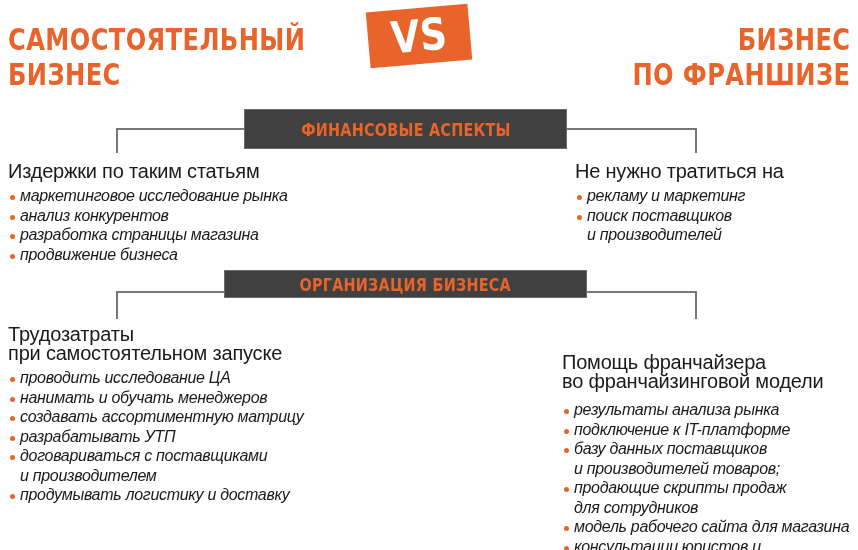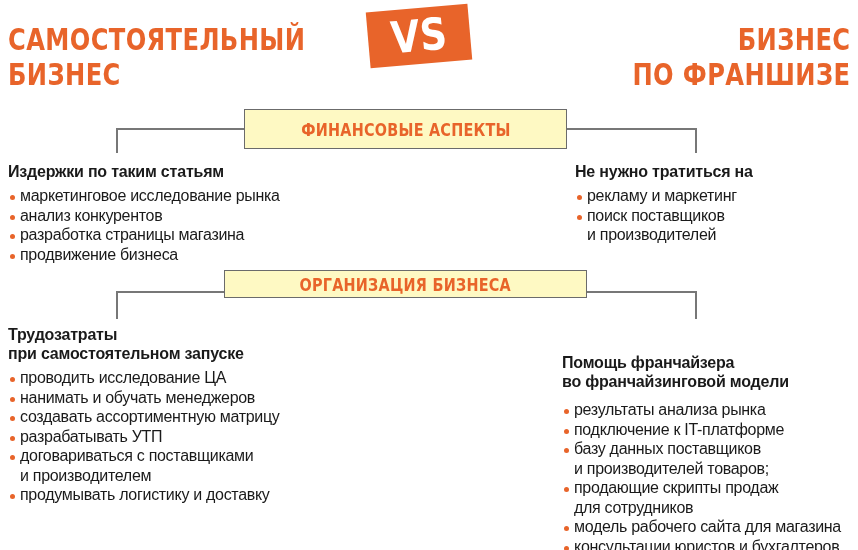--- a/index.html
+++ b/index.html
@@ -17,37 +17,37 @@
     .vs-badge {
       position: absolute; left: 368px; top: 8px; width: 102px; height: 56px;
       background: #e8642a; transform: rotate(-5deg);
       display: flex; align-items: center; justify-content: center;
     }
     .vs-badge span {
       color: #fff; font-family: "DejaVu Sans", sans-serif; font-weight: bold;
       font-size: 44px; line-height: 1; transform: scaleX(0.85);
     }
     .section-box {
-      position: absolute; border: 1.5px solid #6b6b6b; background: #fef9c3;
+      position: absolute; border: 1.5px solid #6b6b6b; background: #404040;
       display: flex; align-items: center; justify-content: center; box-sizing: border-box;
     }
     .section-box span {
       color: #e8642a; font-family: "DejaVu Sans", sans-serif; font-weight: bold;
       font-size: 18px; letter-spacing: 0.3px; transform: scaleX(0.8); white-space: nowrap;
     }
     .line { position: absolute; background: #777; }
     .col { position: absolute; }
     .col h3 {
-      margin: 0 0 5px 0; font-size: 16px; font-weight: bold; line-height: 19px;
+      margin: 0 0 5px 0; font-size: 20px; font-weight: normal; line-height: 19px;
       letter-spacing: -0.2px;
     }
     .col ul { list-style: none; margin: 0; padding: 0; }
     .col li {
       position: relative; padding-left: 12px; font-size: 16px; line-height: 19.5px;
-      letter-spacing: -0.3px; white-space: pre-line;
+      letter-spacing: -0.3px; white-space: pre-line; font-style: italic;
     }
     .col li::before {
       content: ""; position: absolute; left: 2px; top: 9px; width: 5px; height: 5px;
       border-radius: 50%; background: #e8642a;
     }
   </style>
 </head>
 <body>
 
 <div class="title title-left">

